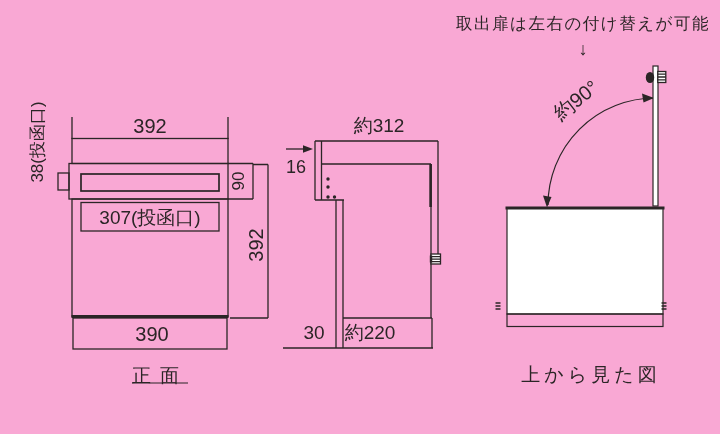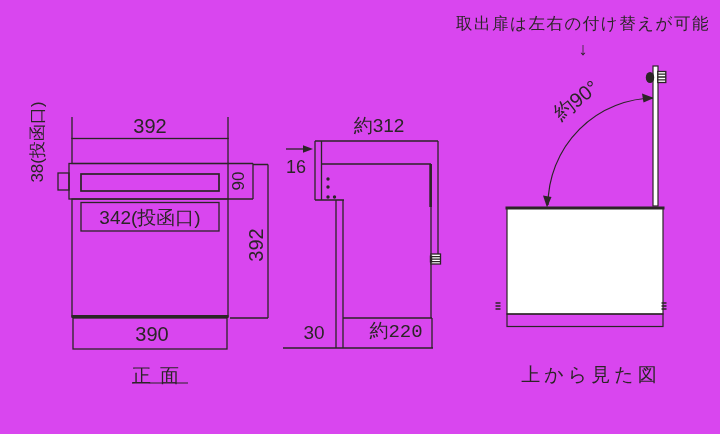--- a/index.html
+++ b/index.html
@@ -1,19 +1,19 @@
 <!DOCTYPE html>
 <html><head>
 <meta charset="utf-8">
 <style>
   html,body{margin:0;padding:0;background:#ffffff;}
   .canvas{
     position:relative;
     width:720px;height:434px;
-    background:#d946ef;
+    background:#f9a8d4;
     overflow:hidden;
     font-family:"Liberation Sans","DejaVu Sans",sans-serif;
     color:#2b2526;
   }
   .canvas svg{position:absolute;left:0;top:0;}
   .lbl{
     position:absolute;
     white-space:nowrap;
     text-align:center;
     transform:translate(-50%,-50%);
@@ -120,27 +120,27 @@
       <path d="M495.5,303 h5 M495.5,306 h5 M495.5,309 h5"></path>
       <path d="M661.5,303 h5 M661.5,306 h5 M661.5,309 h5"></path>
     </g>
   </svg>
 
   <span class="lbl note" style="left:583px;top:23px;">取出扉は左右の付け替えが可能</span>
   <span class="lbl f18" style="left:583px;top:49px;">↓</span>
 
   <span class="lbl f20" style="left:150px;top:126px;">392</span>
   <span class="lbl f17 rot90" style="left:37px;top:142px;">38(投函口)</span>
-  <span class="lbl f19" style="left:150px;top:217px;">342(投函口)</span>
+  <span class="lbl f19" style="left:150px;top:217px;">307(投函口)</span>
   <span class="lbl f17 rot90" style="left:238px;top:181px;">90</span>
   <span class="lbl f20 rot90" style="left:256px;top:245px;">392</span>
   <span class="lbl f20" style="left:138px;top:334px;margin-left:14px;">390</span>
   <span class="lbl cap cap-wide" style="left:160px;top:375px;text-decoration:underline;">正面</span>
 
   <span class="lbl f18" style="left:296px;top:131px;margin-top:36px;">16</span>
   <span class="lbl f19" style="left:379px;top:125px;">約312</span>
   <span class="lbl f19" style="left:314px;top:332px;">30</span>
-  <span class="lbl f19" style="left:396px;top:332px;font-family:Liberation Mono, monospace;">約220</span>
+  <span class="lbl f19" style="left:370px;top:332px;">約220</span>
 
   <span class="lbl f20 rot38" style="left:576px;top:100px;">約90°</span>
   <span class="lbl cap" style="left:591px;top:374px;">上から見た図</span>
 
 </div>
 
 </body></html>

